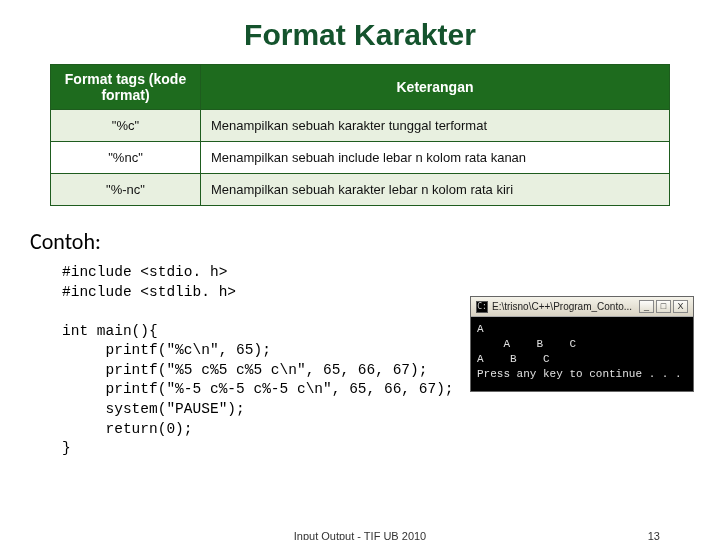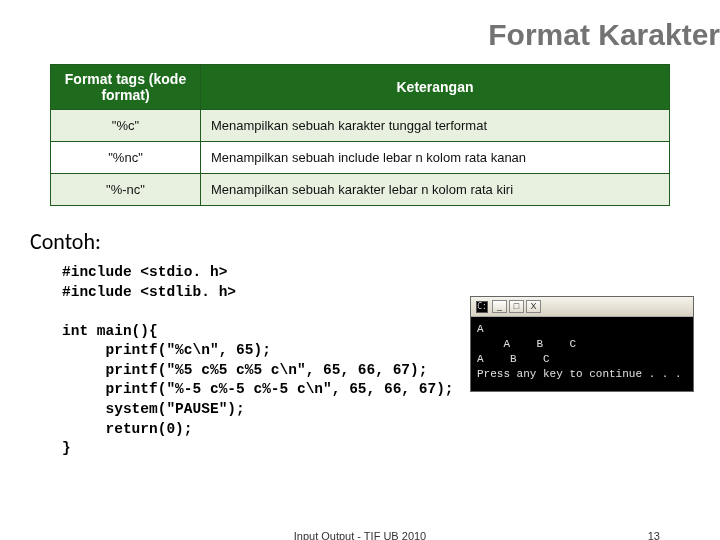--- a/index.html
+++ b/index.html
@@ -8,22 +8,22 @@
     height: 540px;
     background: #fff;
     font-family: Arial, sans-serif;
     position: relative;
     overflow: hidden;
   }
   .slide-title {
     font-family: "Arial Black", Arial, sans-serif;
     font-weight: 900;
     font-size: 30px;
-    color: #737373;
-    text-align: right;
+    color: #14532d;
+    text-align: center;
     padding: 18px 0 12px 0;
   }
   .tbl {
     width: 620px;
     margin: 0 auto;
     border-collapse: collapse;
     border: 1.5px solid #1e5c1e;
   }
   .tbl th {
     background: #1e6b1e;
@@ -51,21 +51,20 @@
     color: #000;
     margin: 22px 0 8px 30px;
   }
   .code {
     font-family: "Courier New", monospace;
     font-size: 14.5px;
     color: #000;
     white-space: pre;
     margin-left: 62px;
     line-height: 1.35;
-    font-weight: bold;
   }
   .footer {
     position: absolute;
     bottom: 10px;
     width: 720px;
     font-size: 11px;
     color: #333;
   }
   .footer-center {
     position: absolute;
@@ -173,20 +172,21 @@
      printf("%c\n", 65);
      printf("%5 c%5 c%5 c\n", 65, 66, 67);
      printf("%-5 c%-5 c%-5 c\n", 65, 66, 67);
      system("PAUSE");
      return(0);
 }</div>
 
 <div class="console">
   <div class="console-titlebar">
     <span class="console-icon">C:</span>
+    <span class="console-title">E:\trisno\C++\Program_Conto...</span>
     <span class="console-btns">
       <span class="console-btn">_</span>
       <span class="console-btn">□</span>
       <span class="console-btn">X</span>
     </span>
   </div>
   <div class="console-body">A
     A    B    C
 A    B    C
 Press any key to continue . . .</div>

